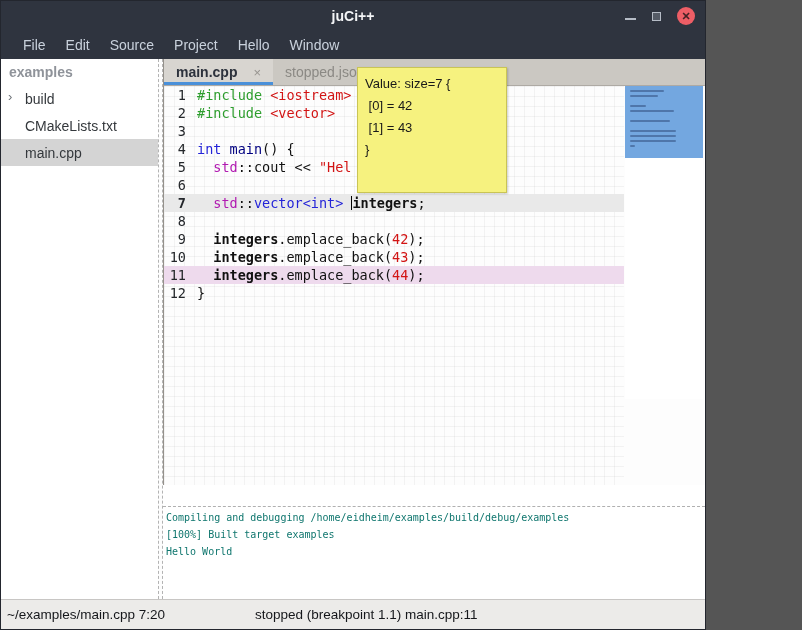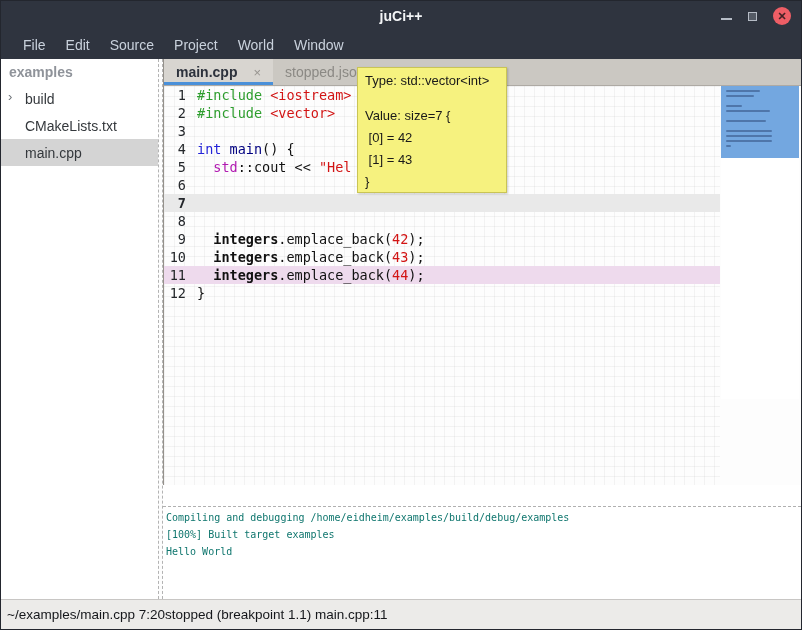--- a/index.html
+++ b/index.html
@@ -1,20 +1,20 @@
 <!DOCTYPE html>
 <html><head>
 <meta charset="utf-8">
 <style>
   * { box-sizing: border-box; margin: 0; padding: 0; }
   html,body { background:#555; }
   body { font-family:"Liberation Sans", sans-serif; }
 
   .window{
-    position:relative; width:802px; height:630px;
+    position:relative; width:706px; height:630px;
     border:1px solid #23262e; background:#fff; overflow:hidden;
     display:flex; flex-direction:column;
   }
 
   
   .titlebar{ height:30px; background:#2f343f; display:flex; align-items:center;
     position:relative; flex:0 0 30px; }
   .title{ position:absolute; left:0; right:0; text-align:center; color:#f4f5f7;
     font-size:14px; font-weight:bold; }
   .controls{ position:absolute; right:10px; top:0; height:30px; display:flex;
@@ -95,21 +95,21 @@
   
   .console{ flex:1 1 auto; border-top:1px dashed #b0b0b0; background:#fff;
     font-family:"DejaVu Sans Mono", monospace; font-size:10px; color:#0f766e;
     padding:2px 3px; overflow:hidden;margin-top:21px; }
   .console-line{ height:17px; line-height:17px; white-space:pre; }
 
   
   .statusbar{ flex:0 0 30px; background:#ecebe9; border-top:1px solid #c8c6c4;
     display:flex; align-items:center; font-size:13.5px; color:#15171b;
     padding-left:6px; }
-  .status-center{ }
+  .status-center{ margin-left:90px; }
 
   
   .tooltip{ position:absolute; left:356px; top:66px; width:150px; height:126px;
     background:#f6f27f; border:1px solid #c9c455; z-index:50;
     font-size:13px; color:#191919; padding:5px 7px; line-height:22px;
     box-shadow:1px 1px 2px rgba(0,0,0,0.2); }
   .tooltip .tt-type{ line-height:16px; margin-bottom:16px; }
   .tt-line{ height:22px; white-space:pre; }
 </style>
 </head>
@@ -124,21 +124,21 @@
       <div class="btn-max"></div>
       <div class="btn-close">✕</div>
     </div>
   </div>
 
   <div class="menubar">
       <div class="menu-item">File</div>
       <div class="menu-item">Edit</div>
       <div class="menu-item">Source</div>
       <div class="menu-item">Project</div>
-      <div class="menu-item">World</div>
+      <div class="menu-item">Hello</div>
       <div class="menu-item">Window</div>
     </div>
 
   <div class="content">
     <div class="sidebar">
       <div class="side-header">examples</div>
       <div id="tree">
           <div class="tree-item">
             <span class="expander">›</span>
             <span>build</span>
@@ -166,21 +166,21 @@
         </div>
 
       <div class="editor">
         <div class="code-region" id="code">
             <div class="code-row"><span class="gutter-no">1</span><span class="code-text"><span class="tk-pre">#include</span><span class="tk-pl"> </span><span class="tk-inc">&lt;iostream&gt;</span></span></div>
             <div class="code-row"><span class="gutter-no">2</span><span class="code-text"><span class="tk-pre">#include</span><span class="tk-pl"> </span><span class="tk-inc">&lt;vector&gt;</span></span></div>
             <div class="code-row"><span class="gutter-no">3</span><span class="code-text"></span></div>
             <div class="code-row"><span class="gutter-no">4</span><span class="code-text"><span class="tk-kw">int</span><span class="tk-pl"> </span><span class="tk-fn">main</span><span class="tk-pl">() {</span></span></div>
             <div class="code-row"><span class="gutter-no">5</span><span class="code-text"><span class="tk-pl">  </span><span class="tk-ns">std</span><span class="tk-pl">::cout &lt;&lt; </span><span class="tk-str">"Hel</span></span></div>
             <div class="code-row"><span class="gutter-no">6</span><span class="code-text"></span></div>
-            <div class="code-row hl-current"><span class="gutter-no cur">7</span></div>
+            <div class="code-row hl-current"><span class="gutter-no cur">7</span><span class="code-text"><span class="tk-pl">  </span><span class="tk-ns">std</span><span class="tk-pl">::</span><span class="tk-ty">vector&lt;int&gt;</span><span class="tk-pl"> </span><span class="caret"></span><span class="tk-b">integers</span><span class="tk-pl">;</span></span></div>
             <div class="code-row"><span class="gutter-no">8</span><span class="code-text"></span></div>
             <div class="code-row"><span class="gutter-no">9</span><span class="code-text"><span class="tk-pl">  </span><span class="tk-b">integers</span><span class="tk-pl">.emplace_back(</span><span class="tk-num">42</span><span class="tk-pl">);</span></span></div>
             <div class="code-row"><span class="gutter-no">10</span><span class="code-text"><span class="tk-pl">  </span><span class="tk-b">integers</span><span class="tk-pl">.emplace_back(</span><span class="tk-num">43</span><span class="tk-pl">);</span></span></div>
             <div class="code-row hl-breakpoint"><span class="gutter-no">11</span><span class="code-text"><span class="tk-pl">  </span><span class="tk-b">integers</span><span class="tk-pl">.emplace_back(</span><span class="tk-num">44</span><span class="tk-pl">);</span></span></div>
             <div class="code-row"><span class="gutter-no">12</span><span class="code-text"><span class="tk-pl">}</span></span></div>
           </div>
         <div class="minimap">
           <div class="minimap-visible" id="mmbars">
               <div class="mm-bar" style="width: 34px;"></div>
               <div class="mm-bar" style="width: 28px;"></div>
@@ -205,21 +205,20 @@
         </div>
     </div>
   </div>
 
   <div class="statusbar">
     <span>~/examples/main.cpp 7:20</span>
     <span class="status-center">stopped (breakpoint 1.1) main.cpp:11</span>
   </div>
 
   <div class="tooltip">
-    <div class="tt-type">Type: std::vector&lt;int&gt;</div>
     <div id="ttvals">
         <div class="tt-line">Value: size=7 {</div>
         <div class="tt-line"> [0] = 42</div>
         <div class="tt-line"> [1] = 43</div>
         <div class="tt-line">}</div>
       </div>
   </div>
 
 </div>
 

